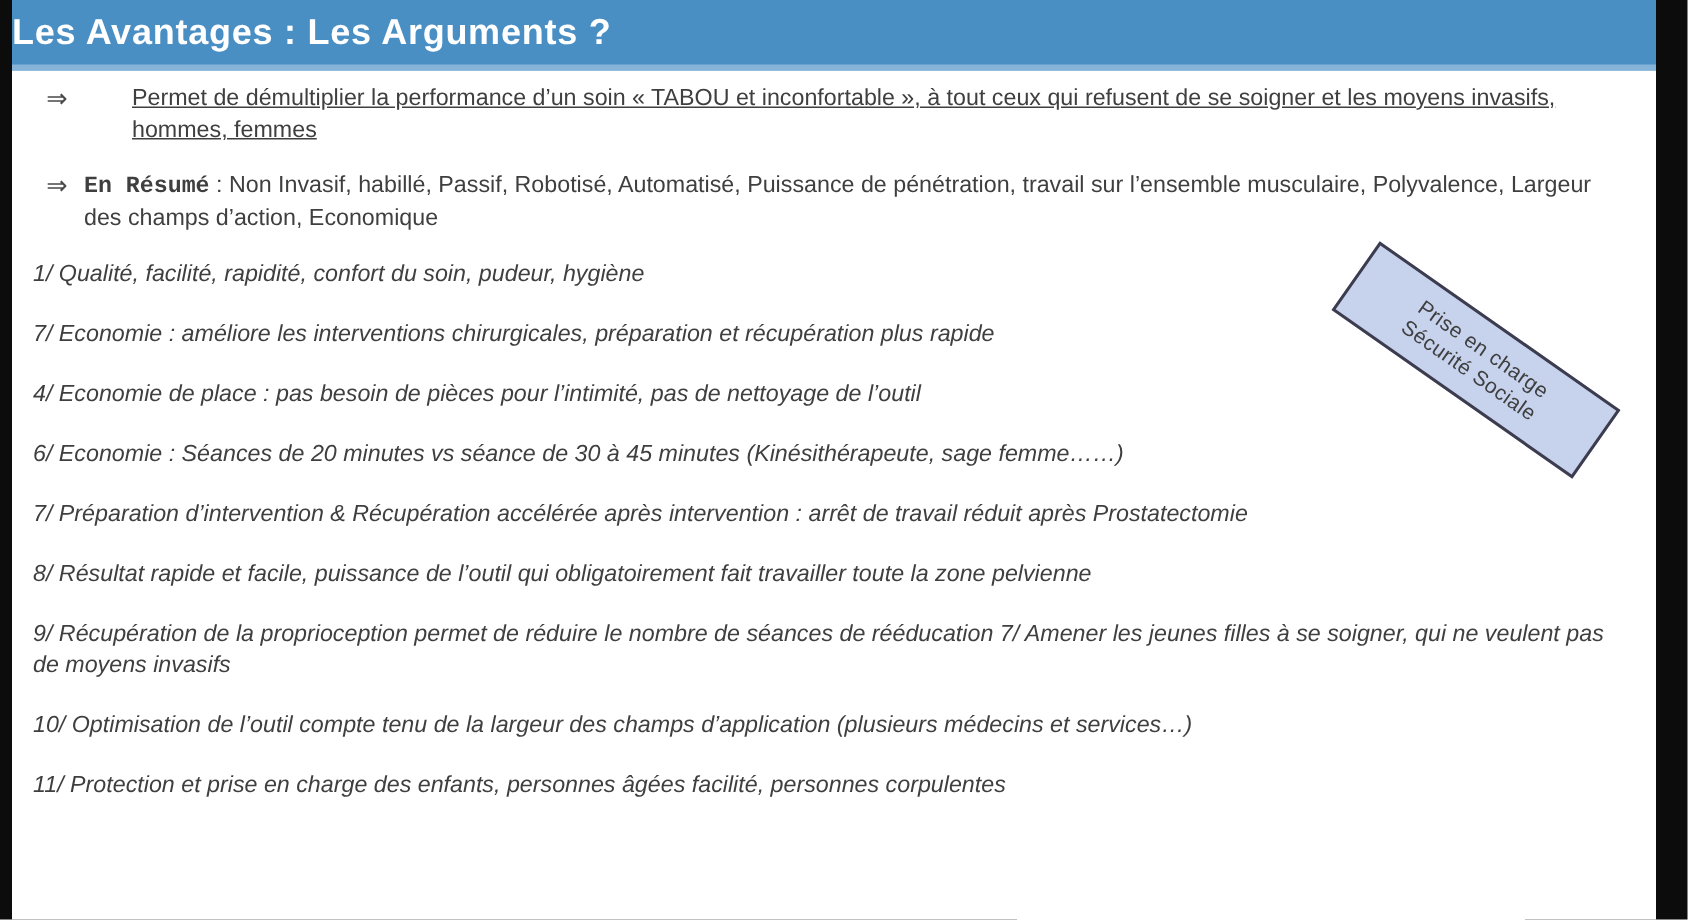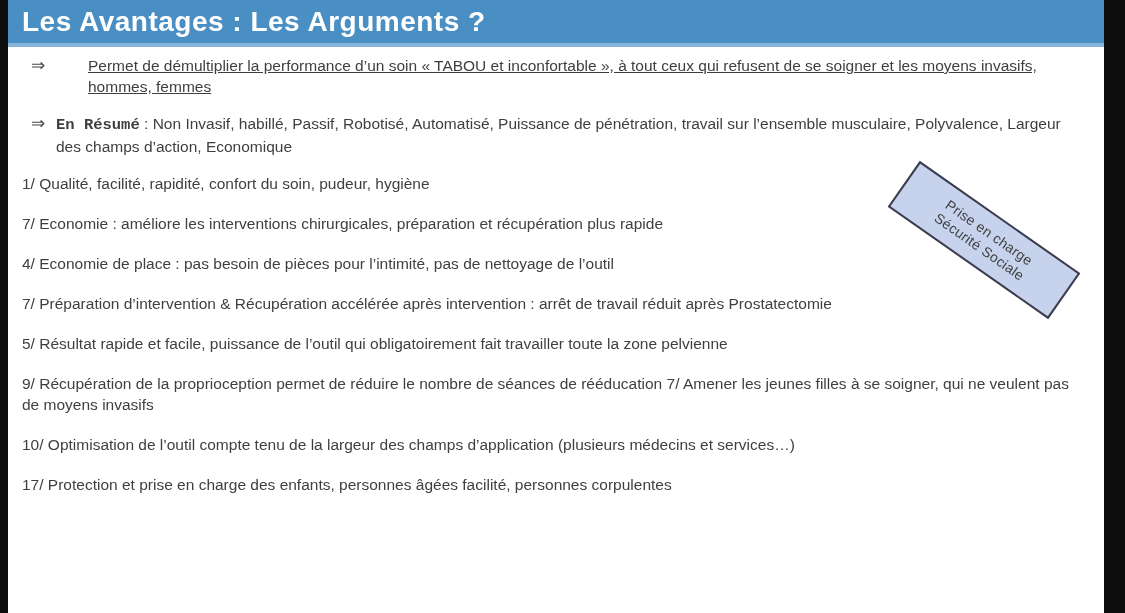--- a/index.html
+++ b/index.html
@@ -13,40 +13,40 @@
     position:absolute;left:8px;top:0;width:1096px;height:613px;
     background:#ffffff;overflow:hidden;
   }
   .header{
     background:#4a8fc4;
     height:43px;
     display:flex;align-items:center;
     border-bottom:4px solid #86b4d8;
   }
   .header .title{
-    color:#ffffff;font-weight:bold;font-size:28px;
-    padding-left:14px;letter-spacing:0.5px;
+    color:#ffffff;font-weight:bold;font-size:24px;
+    letter-spacing:0.5px;
   }
   .content{
     padding:8px 18px 0 12px;
     color:#3f3f3f;
   }
   .bullet-row{
     display:flex;align-items:flex-start;
     font-size:15.5px;line-height:21px;
     margin-bottom:16px;
   }
   .bullet-row .arrow{
     flex:0 0 36px;text-align:center;font-size:17px;color:#4a4a4a;
     line-height:21px;
   }
   .bullet-row .btext{flex:1;padding-right:6px;}
   .bullet-row.underlined .btext{text-decoration:underline;margin-left:32px;}
   .btext b{font-weight:bold;font-family:Liberation Mono, monospace;}
-  .num-list{margin-top:4px;}
+  .num-list{margin-top:4px;font-style:italic;}
   .num-item{
     font-size:15.5px;line-height:21px;
     margin-bottom:19px;
     padding-left:2px;
     max-width:1070px;
   }
   .badge{
     position:absolute;
     left:878px;top:212px;width:196px;height:56px;
     background:#c7d3ed;
@@ -77,25 +77,26 @@
 
     <div class="bullet-row">
       <span class="arrow">⇒</span>
       <span class="btext"><b>En Résumé</b><span> : Non Invasif, habillé, Passif, Robotisé, Automatisé, Puissance de pénétration, travail sur l’ensemble musculaire, Polyvalence, Largeur des champs d’action, Economique</span></span>
     </div>
 
     <div class="num-list">
       <div class="num-item">1/ Qualité, facilité, rapidité, confort du soin, pudeur, hygiène</div>
       <div class="num-item">7/ Economie : améliore les interventions chirurgicales, préparation et récupération plus rapide</div>
       <div class="num-item">4/ Economie de place : pas besoin  de pièces pour l’intimité, pas de nettoyage de l’outil</div>
+      <div class="num-item">6/ Economie : Séances de 20 minutes vs séance de 30 à 45 minutes (Kinésithérapeute, sage femme……)</div>
       <div class="num-item">7/ Préparation d’intervention &amp; Récupération accélérée après intervention : arrêt de travail réduit après Prostatectomie</div>
-      <div class="num-item">5/ Résultat rapide et facile, puissance de l’outil qui obligatoirement fait travailler toute la zone pelvienne</div>
+      <div class="num-item">8/ Résultat rapide et facile, puissance de l’outil qui obligatoirement fait travailler toute la zone pelvienne</div>
       <div class="num-item">9/ Récupération de la proprioception permet de réduire le nombre de séances de rééducation 7/ Amener les jeunes filles à se soigner, qui ne veulent pas de moyens invasifs</div>
       <div class="num-item">10/ Optimisation de l’outil compte tenu de la largeur des champs d’application (plusieurs médecins et services…)</div>
-      <div class="num-item">17/ Protection et prise en charge des enfants, personnes âgées facilité, personnes corpulentes</div>
+      <div class="num-item">11/ Protection et prise en charge des enfants, personnes âgées facilité, personnes corpulentes</div>
     </div>
 
   </div>
 
   <div class="badge">
     <span class="bline">Prise en charge</span>
     <span class="bline">Sécurité Sociale</span>
   </div>
 
 </div>

